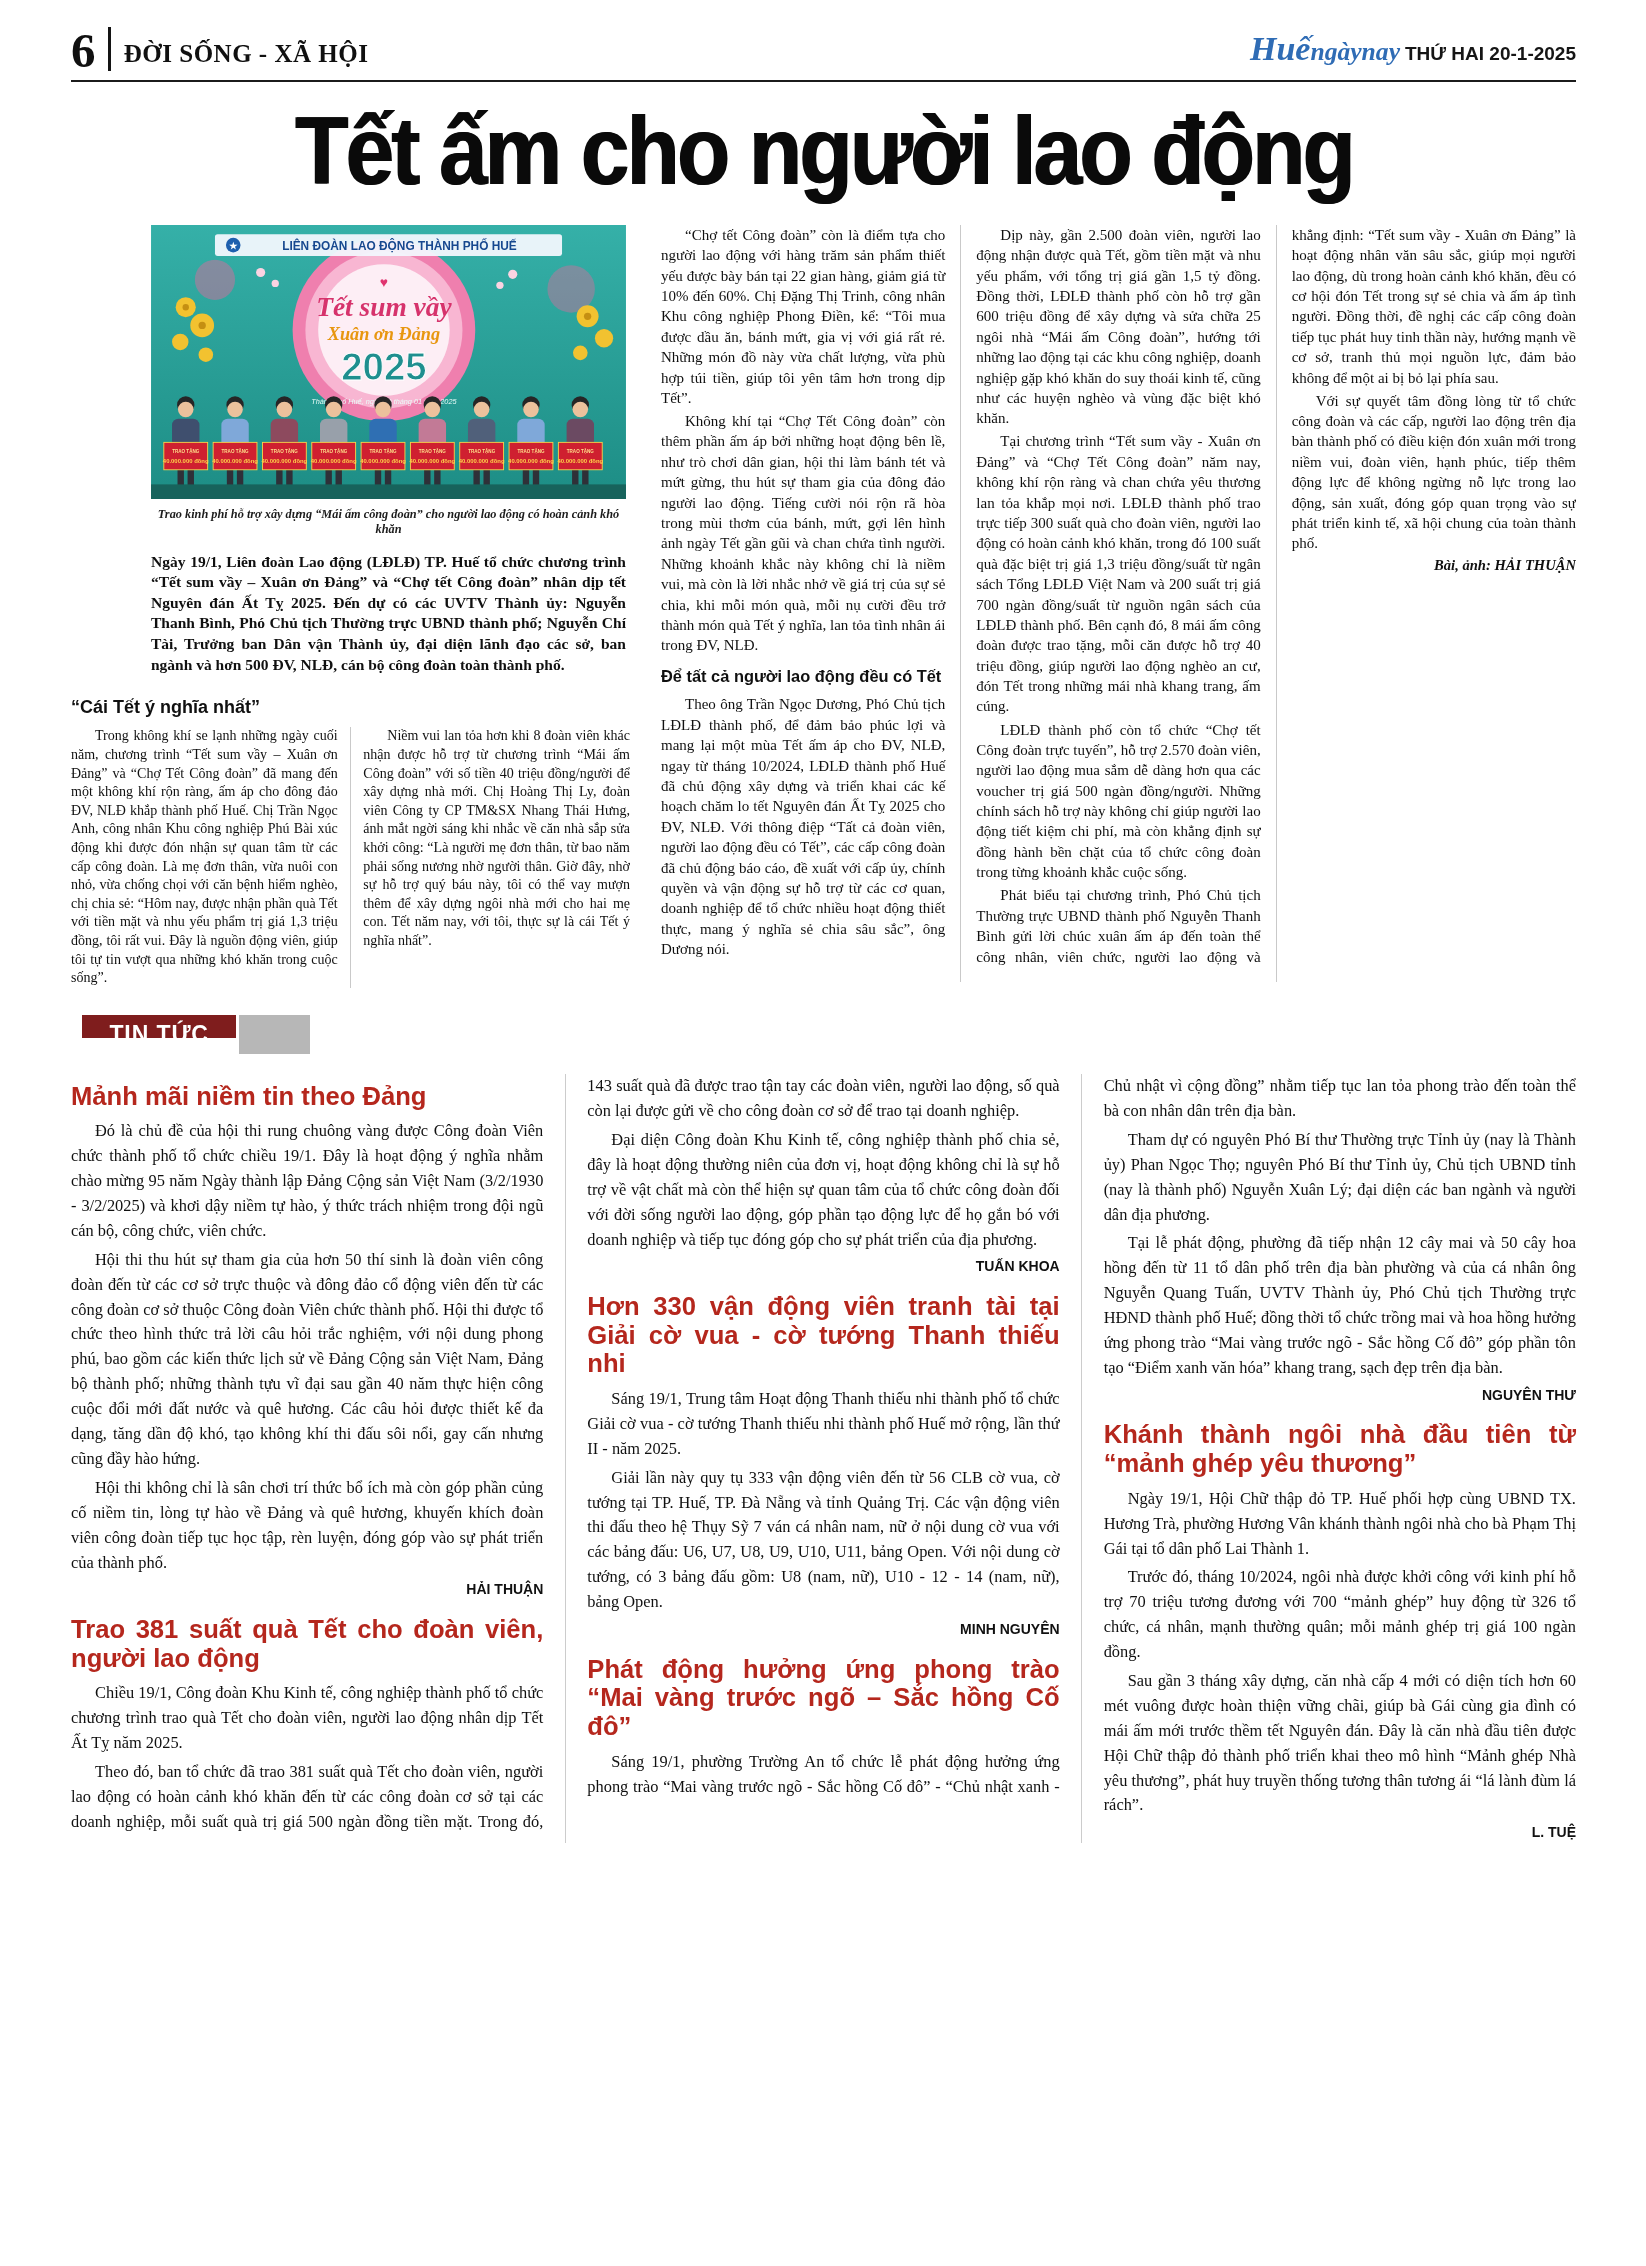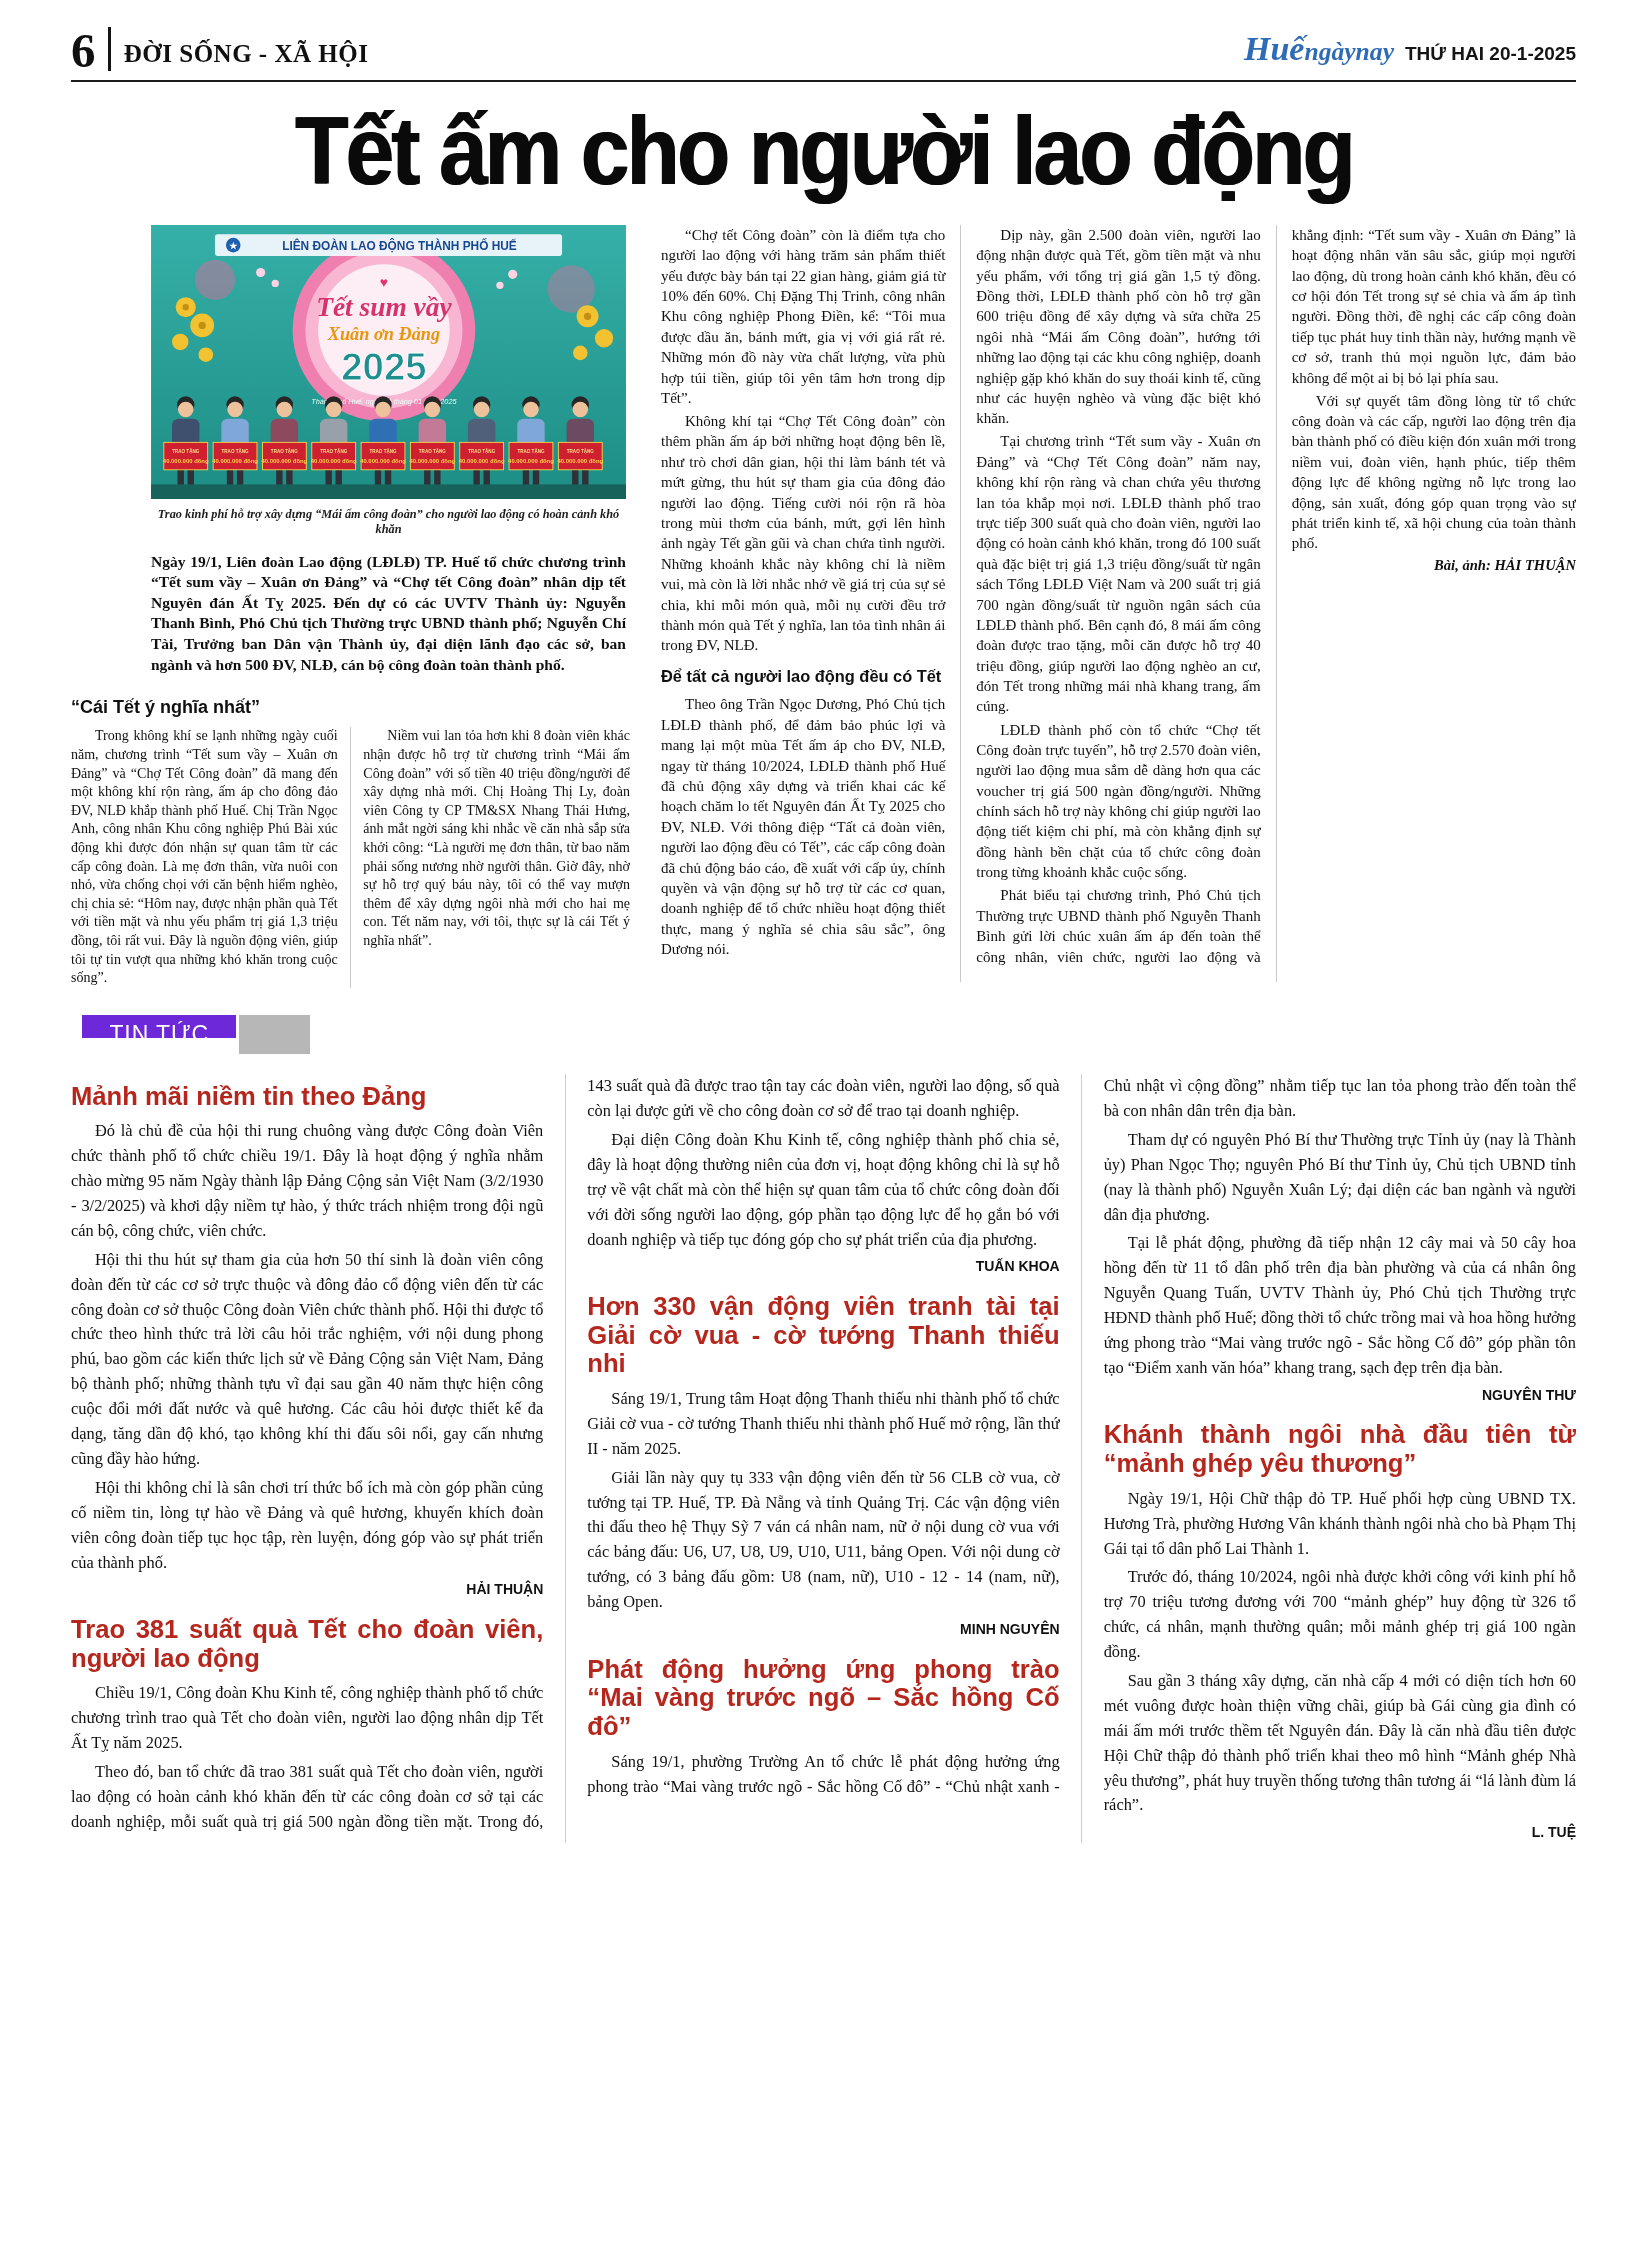--- a/index.html
+++ b/index.html
@@ -6,21 +6,21 @@
   body{width:1647px;height:2267px;background:#fff;color:#101010;
        font-family:"Liberation Serif", serif;overflow:hidden;}
   .page{width:1647px;height:2267px;padding:27.4px 71px 0;box-sizing:border-box;background:#fff;}
 
   
   .masthead{display:flex;justify-content:space-between;align-items:flex-end;padding-bottom:9.1px;}
   .mh-left{display:flex;align-items:flex-end;gap:12.8px;}
   .pagenum{font-family:"Liberation Serif",serif;font-size:49px;font-weight:bold;line-height:.85;}
   .mh-divider{width:2.7px;height:44px;background:#141414;}
   .section-name{font-family:Liberation Serif, serif;font-size:25px;font-weight:bold;letter-spacing:0.5px;padding-bottom:3.7px;}
-  .mh-right{display:flex;align-items:baseline;gap:11px;padding-bottom:3.7px;}
+  .mh-right{display:flex;align-items:baseline;gap:5px;padding-bottom:3.7px;}
   .logo-hue{font-family:"Liberation Serif",serif;font-style:italic;font-weight:bold;font-size:34px;color:#2f6cb5;}
   .logo-rest{font-family:"Liberation Serif",serif;font-style:italic;font-weight:bold;font-size:25.6px;color:#2f6cb5;}
   .mh-date{font-family:"Liberation Sans",sans-serif;font-weight:bold;font-size:19px;color:#151515;}
   .mh-rule{border-top:2.7px solid #1b1b1b;}
 
   
   .headline{font-family:"Liberation Sans",sans-serif;font-weight:bold;font-size:87px;
             letter-spacing:-2.7px;text-align:center;margin:18.3px 0 24px;color:#0a0a0a;
             text-shadow:1.4px 0 0 #0a0a0a;transform:scaleY(1.1);transform-origin:center;}
 
@@ -37,22 +37,22 @@
   .twocol p{text-indent:24px;margin:0 0 1.8px;}
   .art-right{flex:1;height:757px;column-count:3;column-gap:31px;column-fill:auto;
              column-rule:0.9px solid #c9c9c9;font-size:15px;line-height:1.36;text-align:justify;overflow:hidden;}
   .art-right p{text-indent:24px;margin:0 0 2.7px;}
   .subhead2{font-family:"Liberation Sans",sans-serif;font-size:16.4px;font-weight:bold;margin:9.1px 0 7.3px;}
   .art-byline{text-align:right;font-weight:bold;font-style:italic;font-size:14.6px;margin-top:11px;text-indent:0;}
 
   
   .tintuc{margin-top:27.4px;}
   .tintuc-bar{margin-left:11px;font-size:0;}
-  .tintuc-label{display:inline-block;vertical-align:top;background:#6d28d9;color:#fff;
-                font-family:"Liberation Sans",sans-serif;font-weight:normal;font-size:23px;
+  .tintuc-label{display:inline-block;vertical-align:top;background:#7f1d1d;color:#fff;
+                font-family:"Liberation Sans",sans-serif;font-weight:bold;font-size:23px;
                 letter-spacing:0.9px;padding:5.5px 27.4px 6.4px;height:23px;box-sizing:border-box;}
   .tintuc-tail{display:inline-block;vertical-align:top;width:71px;height:39px;background:#b7b7b7;margin-left:2.7px;}
   .tintuc-cols{margin-top:20px;column-count:3;column-gap:44px;column-rule:0.9px solid #cccccc;
                font-size:16.4px;line-height:1.52;text-align:justify;}
   .news-article{margin:0 0 14.6px;}
   .news-headline{color:#b5271d;font-family:"Liberation Sans",sans-serif;font-weight:bold;
                  font-size:25.6px;line-height:1.12;margin:7.3px 0 9.1px;break-after:avoid-column;}
   .news-article p{text-indent:24px;margin:0 0 3.7px;}
   .news-byline{text-align:right;font-weight:bold;font-size:14px;font-family:"Liberation Sans",sans-serif;margin:3.7px 0 11px;}
 

